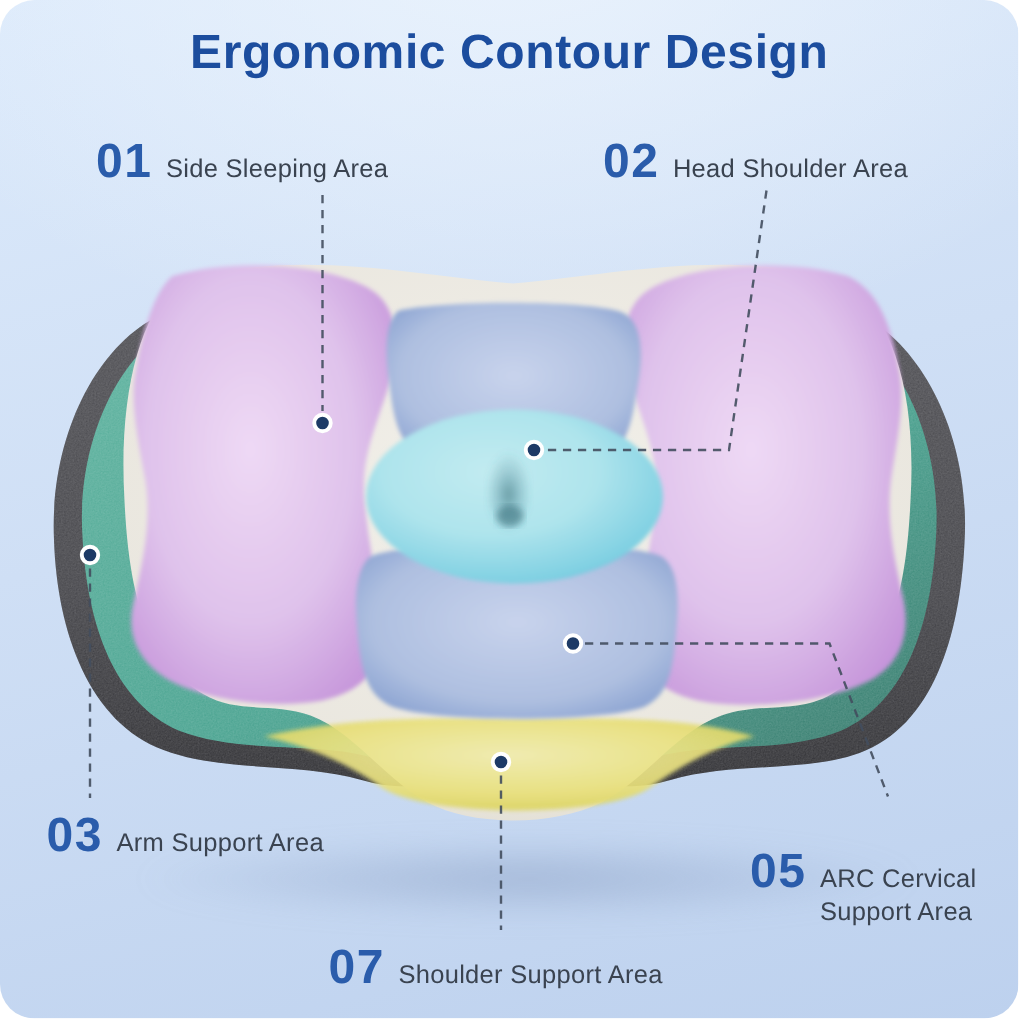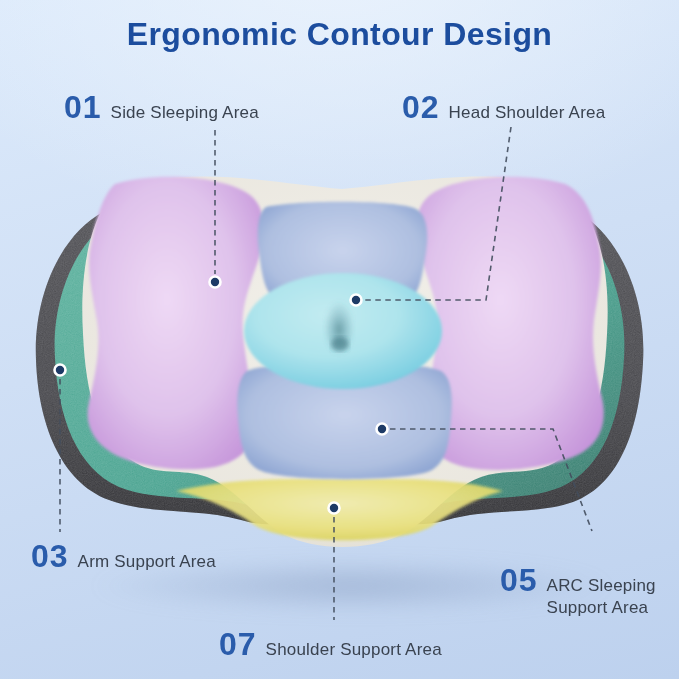--- a/index.html
+++ b/index.html
@@ -2,20 +2,21 @@
 <html style="--c-title: #1c4d9e; --c-number: #2a5cab; --c-label: #3a4350; --c-bgTop: #dceafb; --c-bgBottom: #bdd1ee; --c-line: #434e5e; --c-dot: #1d3a66; --c-cream: #eae7df; --c-pinkMid: #dfc2eb; --c-pinkEdge: #c28fd8; --c-blueMid: #aebfe0; --c-blueEdge: #7591c8; --c-cyanLight: #aee4ec; --c-cyanEdge: #4fa3d4; --c-teal: #3f9e8a; --c-tealDark: #2a6f61; --c-charcoal: #3b3b40; --c-charcoalDark: #242428; --c-yellow: #e5de6c; --c-yellowLight: #f1ecad; --c-shadow: #8ba0c4;"><head>
 <meta charset="utf-8">
 <style>
   html,body{margin:0;padding:0;}
   body{width:679px;height:679px;overflow:hidden;font-family:"Liberation Sans",sans-serif;}
   .stage{
     position:relative;width:679px;height:679px;overflow:hidden;
     background:
       radial-gradient(120% 80% at 50% -8%, rgba(236,244,253,.9) 0%, rgba(236,244,253,0) 55%),
       linear-gradient(165deg, var(--c-bgTop,#dceafb) 0%, #cfdff5 45%, var(--c-bgBottom,#bdd1ee) 100%);
+    border-radius: 23px;
   }
   .title{
     position:absolute;top:16px;left:0;right:0;margin:0;text-align:center;
     font-size:32px;font-weight:bold;letter-spacing:.4px;
     color:var(--c-title,#1c4d9e);
   }
   .artwork{position:absolute;left:0;top:0;width:679px;height:679px;}
   .callout{
     position:absolute;display:flex;align-items:baseline;gap:9px;white-space:nowrap;
   }
@@ -153,16 +154,16 @@
   <div class="callout c03">
     <span class="num">03</span>
     <span class="txt">Arm Support Area</span>
   </div>
   <div class="callout c04">
     <span class="num">07</span>
     <span class="txt">Shoulder Support Area</span>
   </div>
   <div class="callout c05">
     <span class="num">05</span>
-    <span class="txt">ARC Sleeping Support Area</span>
+    <span class="txt">ARC Cervical Support Area</span>
   </div>
 
 </div>
 
 </body></html>

